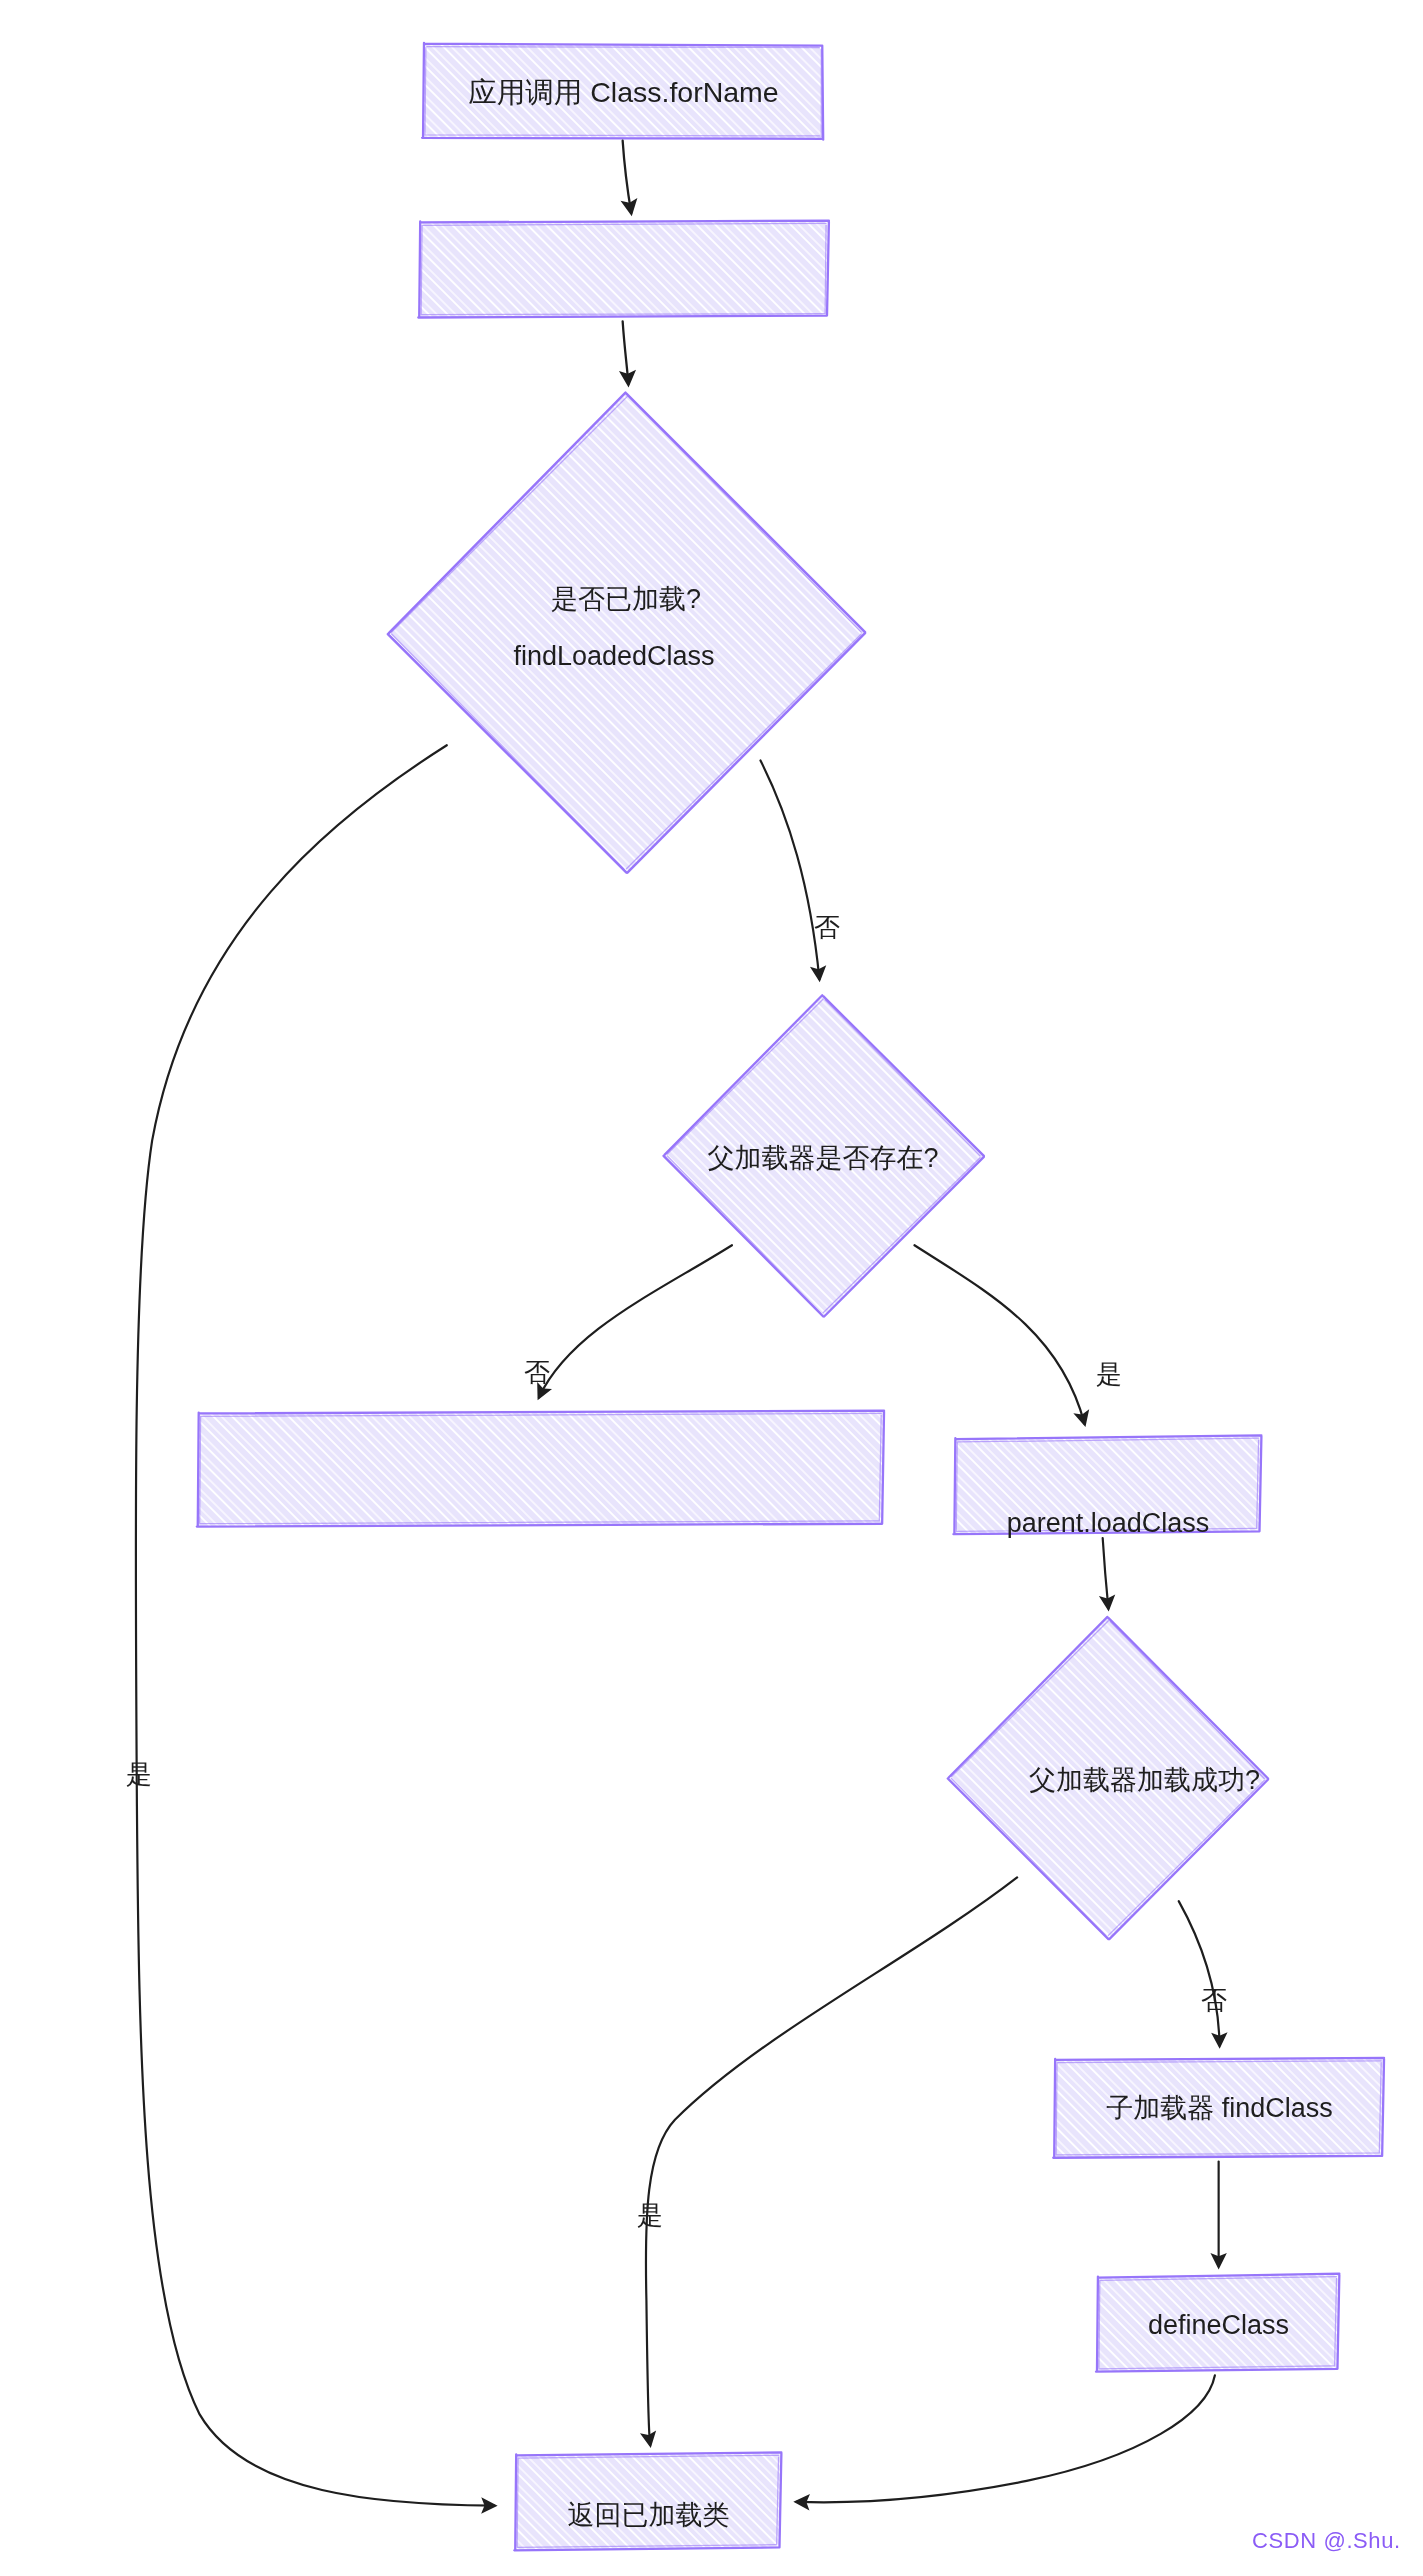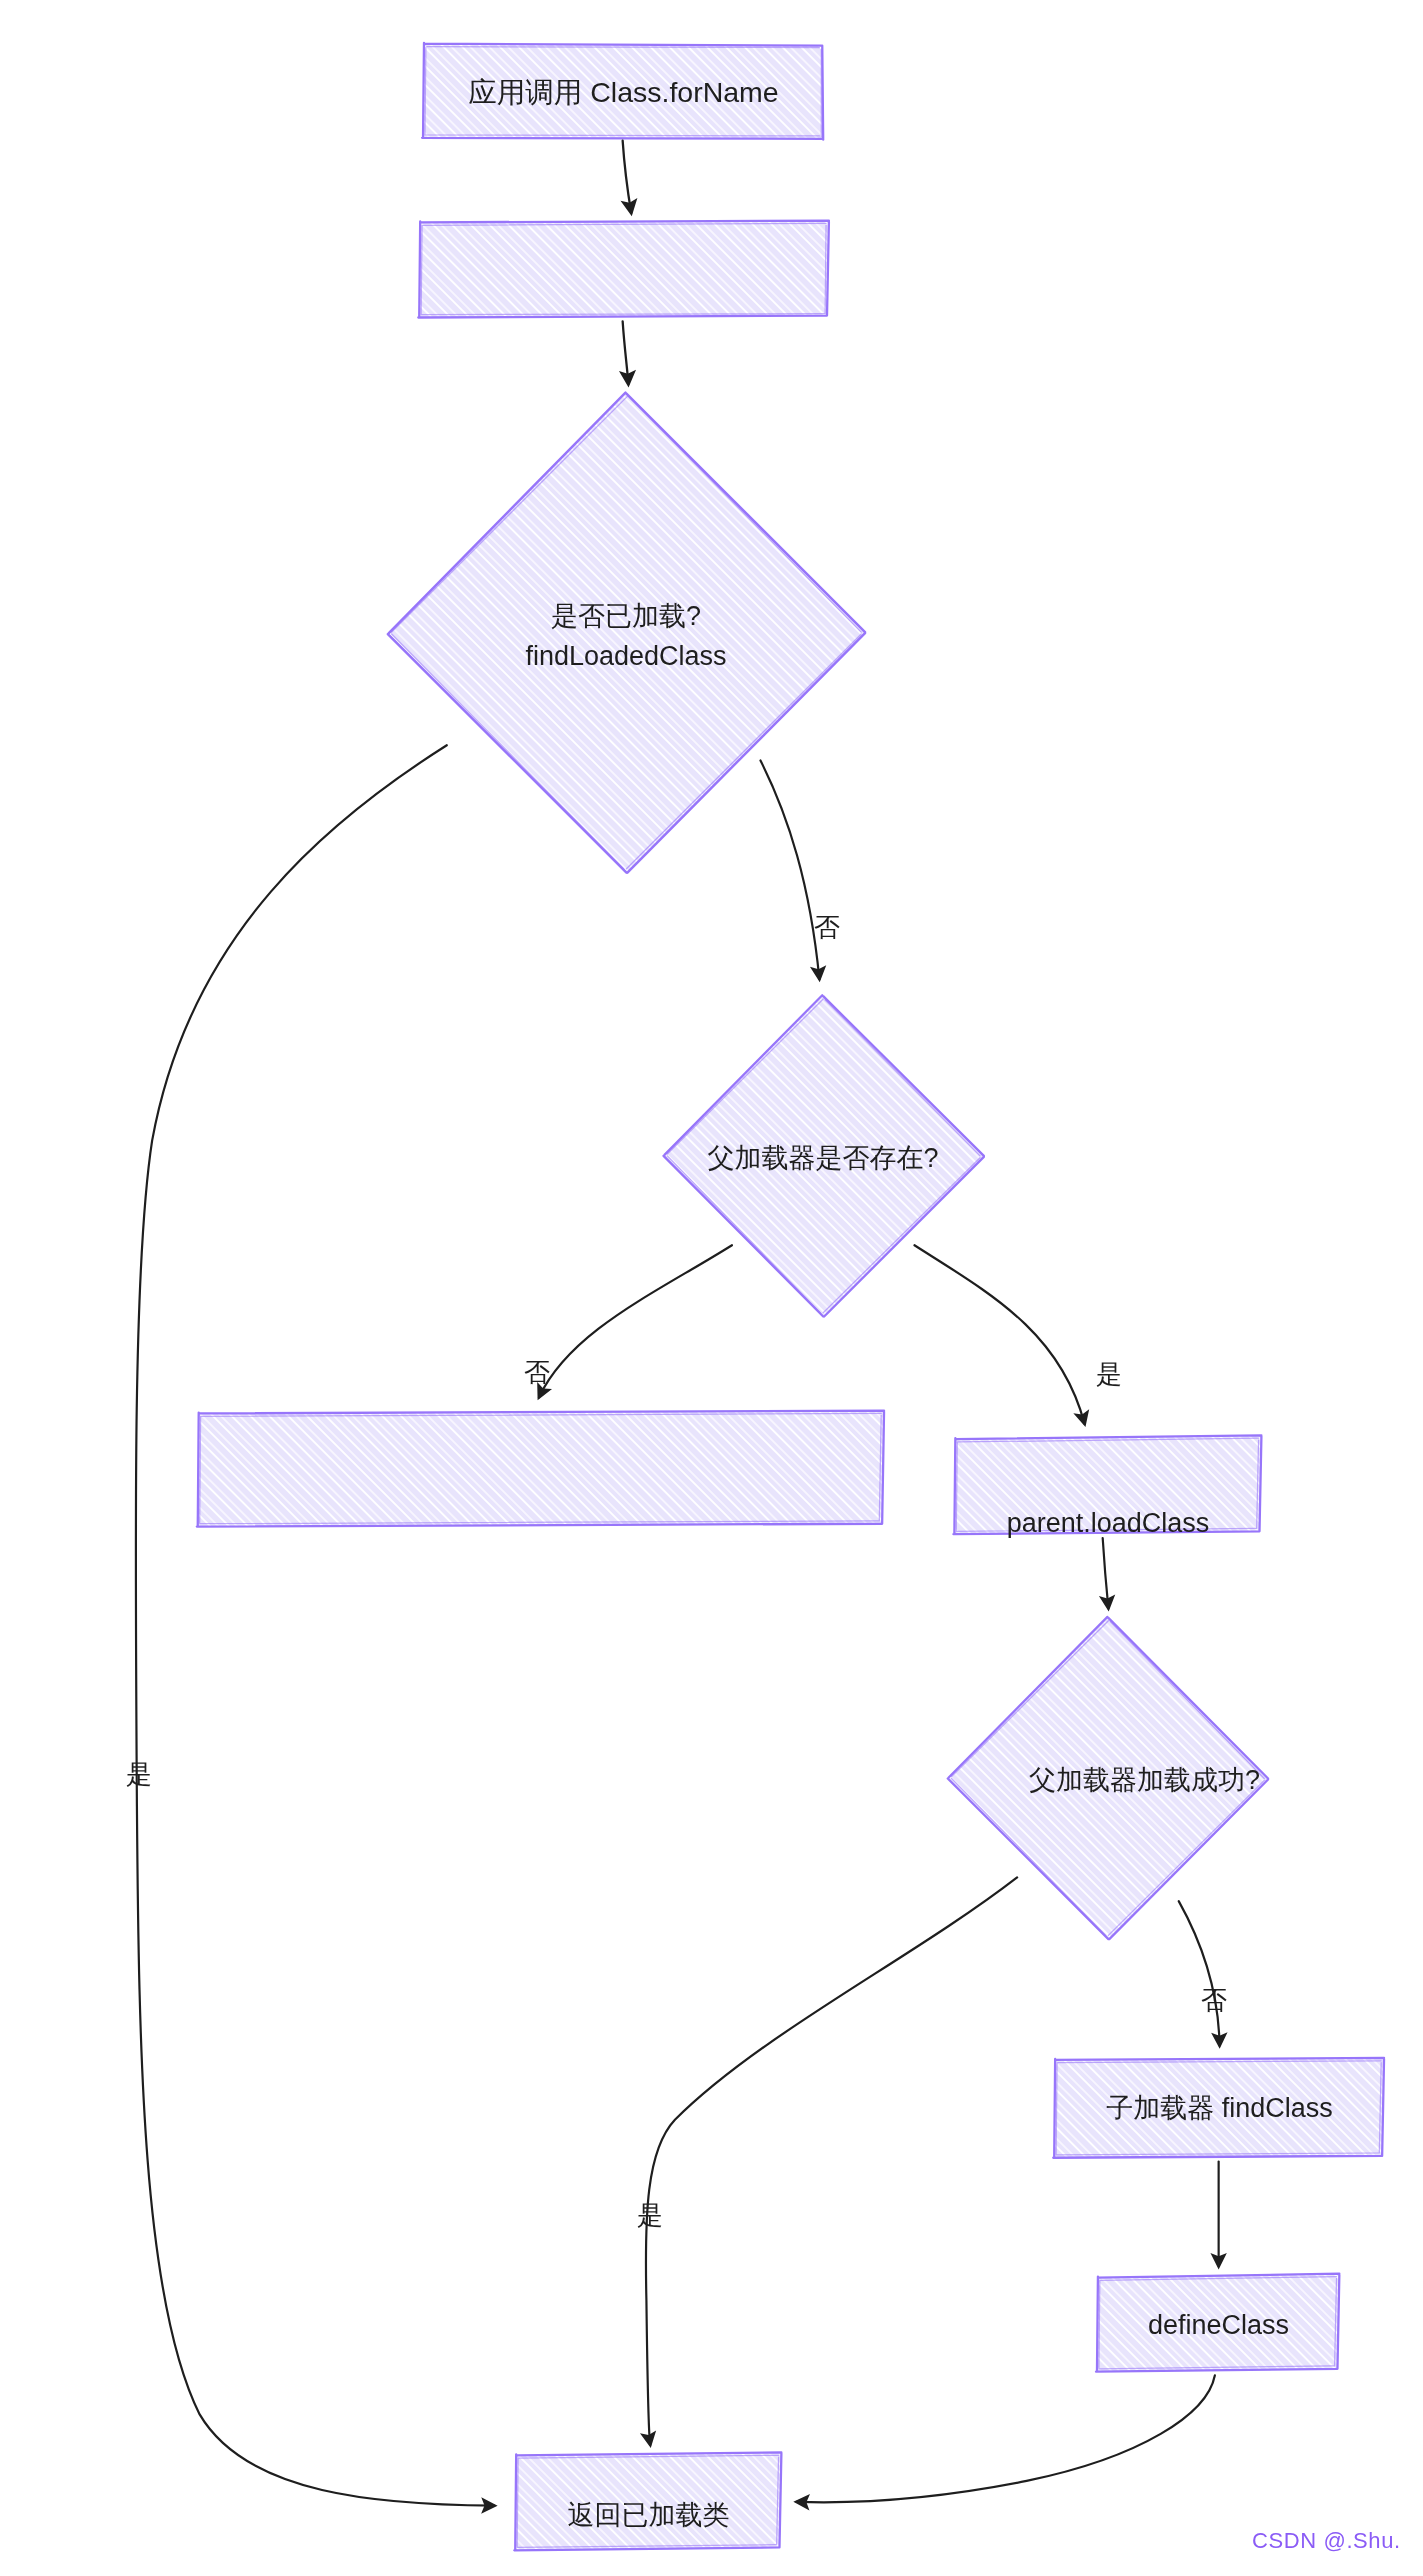--- a/index.html
+++ b/index.html
@@ -171,22 +171,22 @@
     </g>
 
     <g>
       <path d="M1278 2499 C1270 2540, 1200 2585, 1080 2610 C980 2630, 900 2634, 838 2632" fill="none" stroke="#1e1e1e" stroke-width="2.3" stroke-linecap="round" marker-end="url(#arrow)"></path>
     </g>
   </svg>
 
   <div class="node-label f30" style="left:424px; top:74px; width:399px;">应用调用 Class.forName</div>
 
 
-  <div class="node-label f28" style="left:436px; top:599px; width:380px;">是否已加载?</div>
-  <div class="node-label f28" style="left:436px; top:639px; width:380px;">findLoadedClass</div>
+  <div class="node-label f28" style="left:436px; top:582px; width:380px;">是否已加载?</div>
+  <div class="node-label f28" style="left:424px; top:639px; width:380px;">findLoadedClass</div>
 
   <div class="node-label f28" style="left:671px; top:1141px; width:304px;">父加载器是否存在?</div>
 
 
   <div class="node-label f28" style="left:955px; top:1506px; width:306px;">parent.loadClass</div>
 
   <div class="node-label f28" style="left:956px; top:1763px; width:304px;text-align:right;">父加载器加载成功?</div>
 
   <div class="node-label f28" style="left:1055px; top:2091px; width:329px;">子加载器 findClass</div>
 

